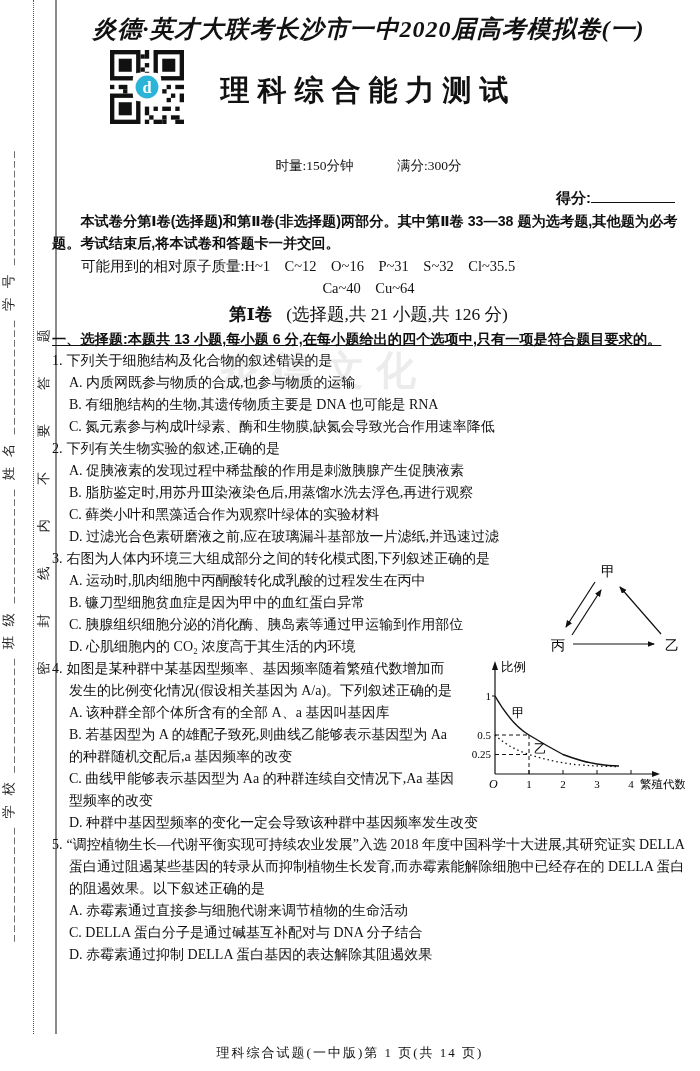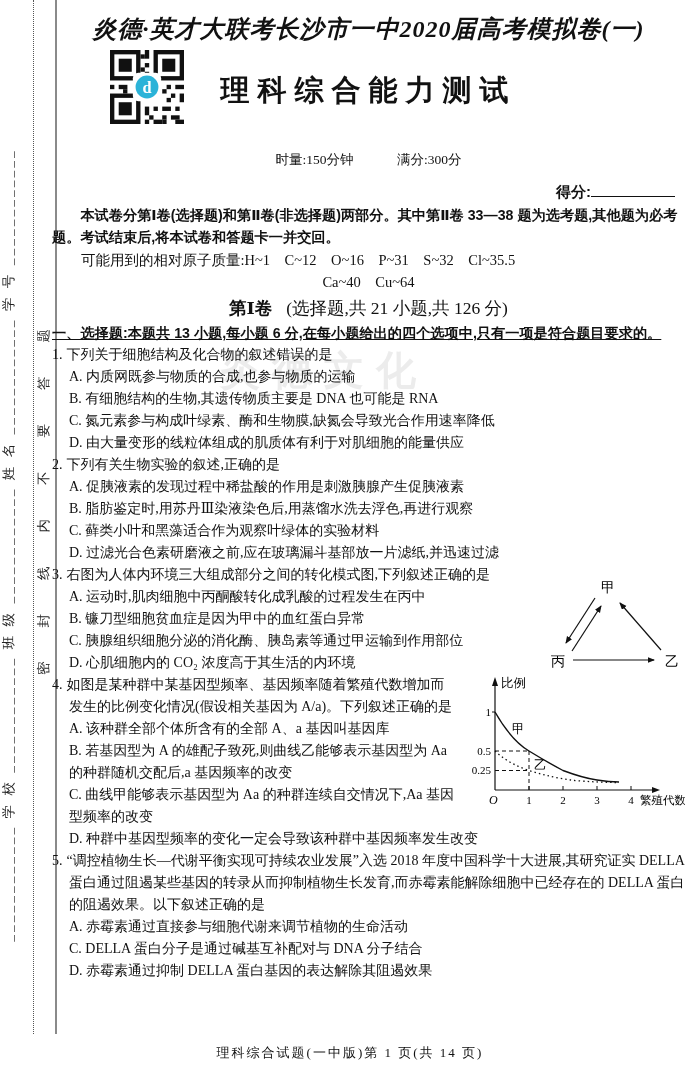--- a/index.html
+++ b/index.html
@@ -18,21 +18,21 @@
   .watermark{position:absolute;left:220px;top:342px;font-weight:bold;font-size:40px;
       letter-spacing:12px;line-height:58px;color:rgba(70,70,70,0.10);pointer-events:none;}
   
   .content{position:absolute;left:52px;top:0;width:633px;}
   .masthead{margin-top:13px;text-align:center;font-size:24px;font-weight:bold;font-style:italic;
       letter-spacing:1px;white-space:nowrap;}
   .title-row{position:relative;height:94px;}
   .qr{position:absolute;left:58px;top:5px;width:74px;height:74px;}
   .subject-title{margin:0;text-align:center;padding-top:26px;font-size:29px;font-weight:bold;
       letter-spacing:8px;font-family:"Liberation Sans","DejaVu Sans",sans-serif;}
-  .meta{text-align:center;font-size:13.5px;margin-top:12px;}
+  .meta{text-align:center;font-size:13.5px;margin-top:18px;}
   .meta span{margin:0 20px;}
   .score-row{text-align:right;padding-right:10px;margin-top:13px;font-size:15px;font-weight:bold;
       font-family:"Liberation Sans","DejaVu Sans",sans-serif;}
   .score-blank{display:inline-block;width:84px;height:14px;border-bottom:1.5px solid #111;}
   .preface{margin:3px 0 0;font-size:14.2px;line-height:21.5px;font-weight:bold;
       font-family:"Liberation Sans","DejaVu Sans",sans-serif;text-indent:2em;}
   .atomic1{margin:1px 0 0;font-size:14.5px;line-height:22px;text-indent:2em;}
   .atomic2{margin:0;font-size:14.5px;line-height:22px;text-align:center;}
   .volume{margin:2px 0 1px;text-align:center;font-size:17.5px;line-height:26px;}
   .volume-title{font-weight:bold;margin-right:14px;}
@@ -139,21 +139,20 @@
       <span class="volume-title">第Ⅰ卷</span><span>(选择题,共 21 小题,共 126 分)</span>
     </div>
 
     <div class="part-heading">一、选择题:本题共 13 小题,每小题 6 分,在每小题给出的四个选项中,只有一项是符合题目要求的。</div>
 
     <div class="q">
       <div class="stem"><span class="qnum">1.</span><span>下列关于细胞结构及化合物的叙述错误的是</span></div>
       <div class="opt">A. 内质网既参与物质的合成,也参与物质的运输</div>
       <div class="opt">B. 有细胞结构的生物,其遗传物质主要是 DNA 也可能是 RNA</div>
       <div class="opt">C. 氮元素参与构成叶绿素、酶和生物膜,缺氮会导致光合作用速率降低</div>
-      <div class="opt">D. 由大量变形的线粒体组成的肌质体有利于对肌细胞的能量供应</div>
     </div>
 
     <div class="q">
       <div class="stem"><span class="qnum">2.</span><span>下列有关生物实验的叙述,正确的是</span></div>
       <div class="opt">A. 促胰液素的发现过程中稀盐酸的作用是刺激胰腺产生促胰液素</div>
       <div class="opt">B. 脂肪鉴定时,用苏丹Ⅲ染液染色后,用蒸馏水洗去浮色,再进行观察</div>
       <div class="opt">C. 藓类小叶和黑藻适合作为观察叶绿体的实验材料</div>
       <div class="opt">D. 过滤光合色素研磨液之前,应在玻璃漏斗基部放一片滤纸,并迅速过滤</div>
     </div>
 

